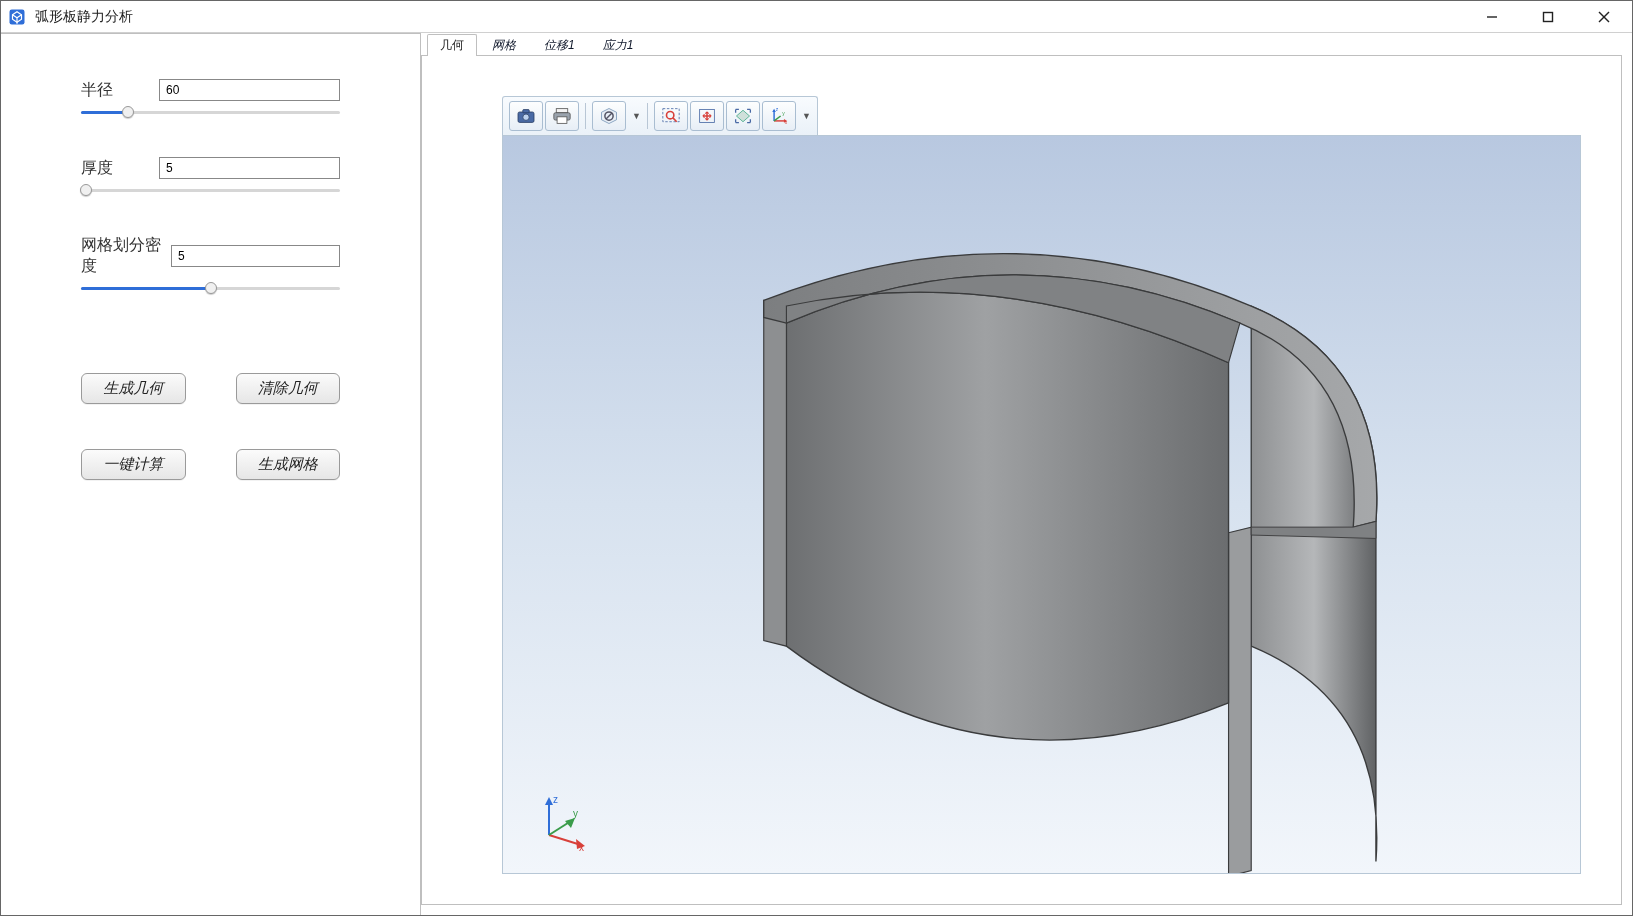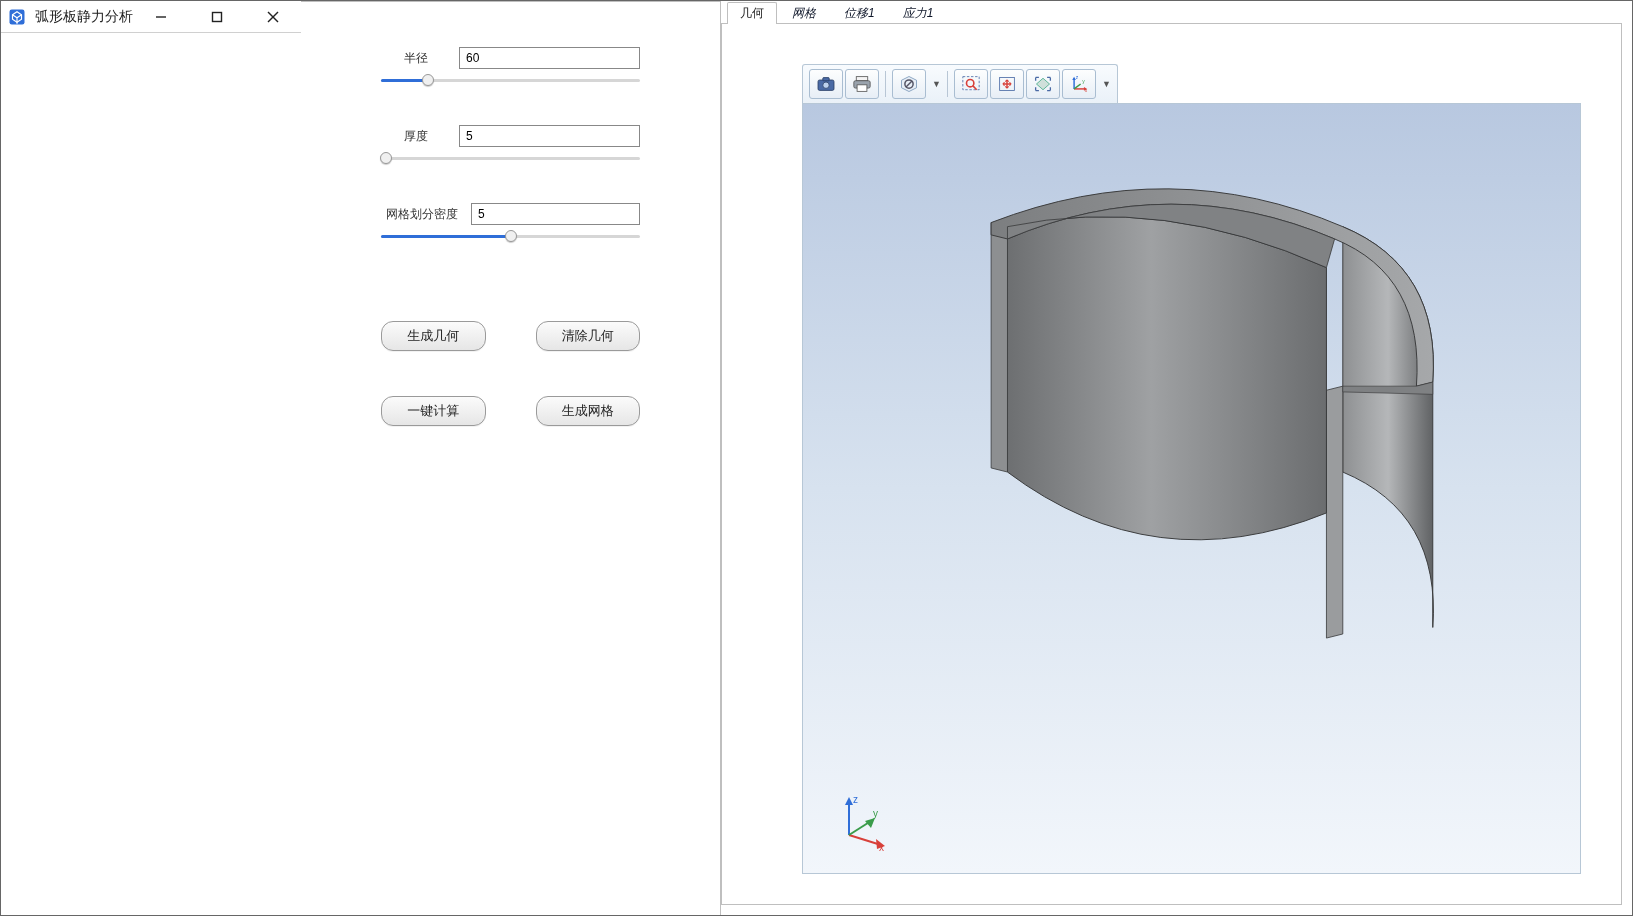--- a/index.html
+++ b/index.html
@@ -1,37 +1,37 @@
 <!DOCTYPE html>
 <html><head>
 <meta charset="utf-8">
 <style>
   * { box-sizing: border-box; margin: 0; padding: 0; }
   html, body { width: 100%; height: 100%; font-family: "Microsoft YaHei", "SimSun", Arial, sans-serif; font-size: 13px; background: #fff; color: #222; }
-  .window { width: 1633px; height: 916px; border: 1px solid #666; background: #fff; display: flex; flex-direction: row; position: relative; }
+  .window { width: 1633px; height: 916px; border: 1px solid #666; background: #fff; display: flex; flex-direction: column; position: relative; }
   .titlebar { height: 32px; display: flex; align-items: center; border-bottom: 1px solid #d0d0d0; background: #fff; padding-left: 6px; }
   .titlebar .app-icon { width: 20px; height: 20px; margin-right: 8px; display:flex; align-items:center; justify-content:center; }
   .titlebar .title { flex: 0 0 auto; font-size: 14px; }
   .titlebar .spacer { flex: 1; }
   .win-controls { display: flex; height: 100%; }
   .win-btn { width: 56px; height: 100%; display:flex; align-items:center; justify-content:center; font-size: 12px; cursor: pointer; }
 
   .body { flex:1; display:flex; min-height:0; }
   .left-panel { width: 420px; border-right: 1px solid #bfbfbf; border-top: 1px solid #bfbfbf; padding: 45px 80px 20px 80px; display:flex; flex-direction:column; gap: 18px; }
   .param { display:flex; flex-direction:column; gap:4px; margin-bottom: 20px;}
   .param-row { display:flex; align-items:center; gap:8px; }
-  .param-label { width: 70px; text-align:center; font-size:12px; color:#333; }
+  .param-label { width: 70px; text-align:left; font-size:16px; color:#333; }
   .param-input { flex:1; border:1px solid #888; height:22px; padding:0 6px; font-size:12px; outline:none; }
   .slider-wrap { margin-left: 0; position:relative; height:14px; }
   .slider-track { position:absolute; left:0; right:0; top:6px; height:3px; background:#d6d6d6; border-radius:2px; }
   .slider-fill { position:absolute; left:0; top:6px; height:3px; background:#2f6ed8; border-radius:2px; }
   .slider-thumb { position:absolute; top:1px; width:12px; height:12px; border-radius:50%; background:#f0f0f0; border:1px solid #999; box-shadow: 0 1px 1px rgba(0,0,0,.2); transform:translateX(-50%); cursor:pointer; }
 
   .btn-grid { margin-top: 40px; display:grid; grid-template-columns: 1fr 1fr; gap: 45px 50px; }
-  .push-btn { border:1px solid #9a9a9a; background: linear-gradient(#fbfbfb,#e6e6e6); padding:5px 10px; font-size:13px; cursor:pointer; text-align:center; user-select:none; border-radius:12px; box-shadow: 0 1px 0 rgba(0,0,0,0.05);}
+  .push-btn { border:1px solid #9a9a9a; background: linear-gradient(#fbfbfb,#e6e6e6); padding:5px 10px; font-size:15px; cursor:pointer; text-align:center; user-select:none; border-radius:6px; box-shadow: 0 1px 0 rgba(0,0,0,0.05); font-style: italic;}
 
   .right-area { flex:1; display:flex; flex-direction:column; min-width:0; }
   .tabs-bar { height: 22px; display:flex; align-items:center; padding-left:6px; gap:2px; border-bottom: none;}
   .tab { padding: 2px 12px; font-size:12px; border:1px solid transparent; border-bottom:none; cursor:pointer; position:relative; top:1px;}
   .tab.active { background:#fff; border-color:#bfbfbf; border-radius:2px 2px 0 0; }
   .tab:not(.active) { color:#0f172a;font-style:italic; }
   .viewer-frame { flex:1; border:1px solid #bfbfbf; margin: 0 10px 10px 0; padding:40px 40px 30px 80px; display:flex; flex-direction:column; }
   .toolbar { display:flex; align-items:center; gap:2px; padding: 4px 6px; border:1px solid #b7c7d6; border-bottom:none; background:linear-gradient(#f8fbfe,#eaf1f8); border-radius:3px 3px 0 0; width:fit-content;}
   .tool-btn { width:34px; height:30px; display:flex; align-items:center; justify-content:center; border:1px solid #a9bdd1; border-radius:3px; background:linear-gradient(#fdfefe,#e7eef6); cursor:pointer; }
   .tool-sep { width:1px; height:26px; background:#b8c6d5; margin:0 4px; }

